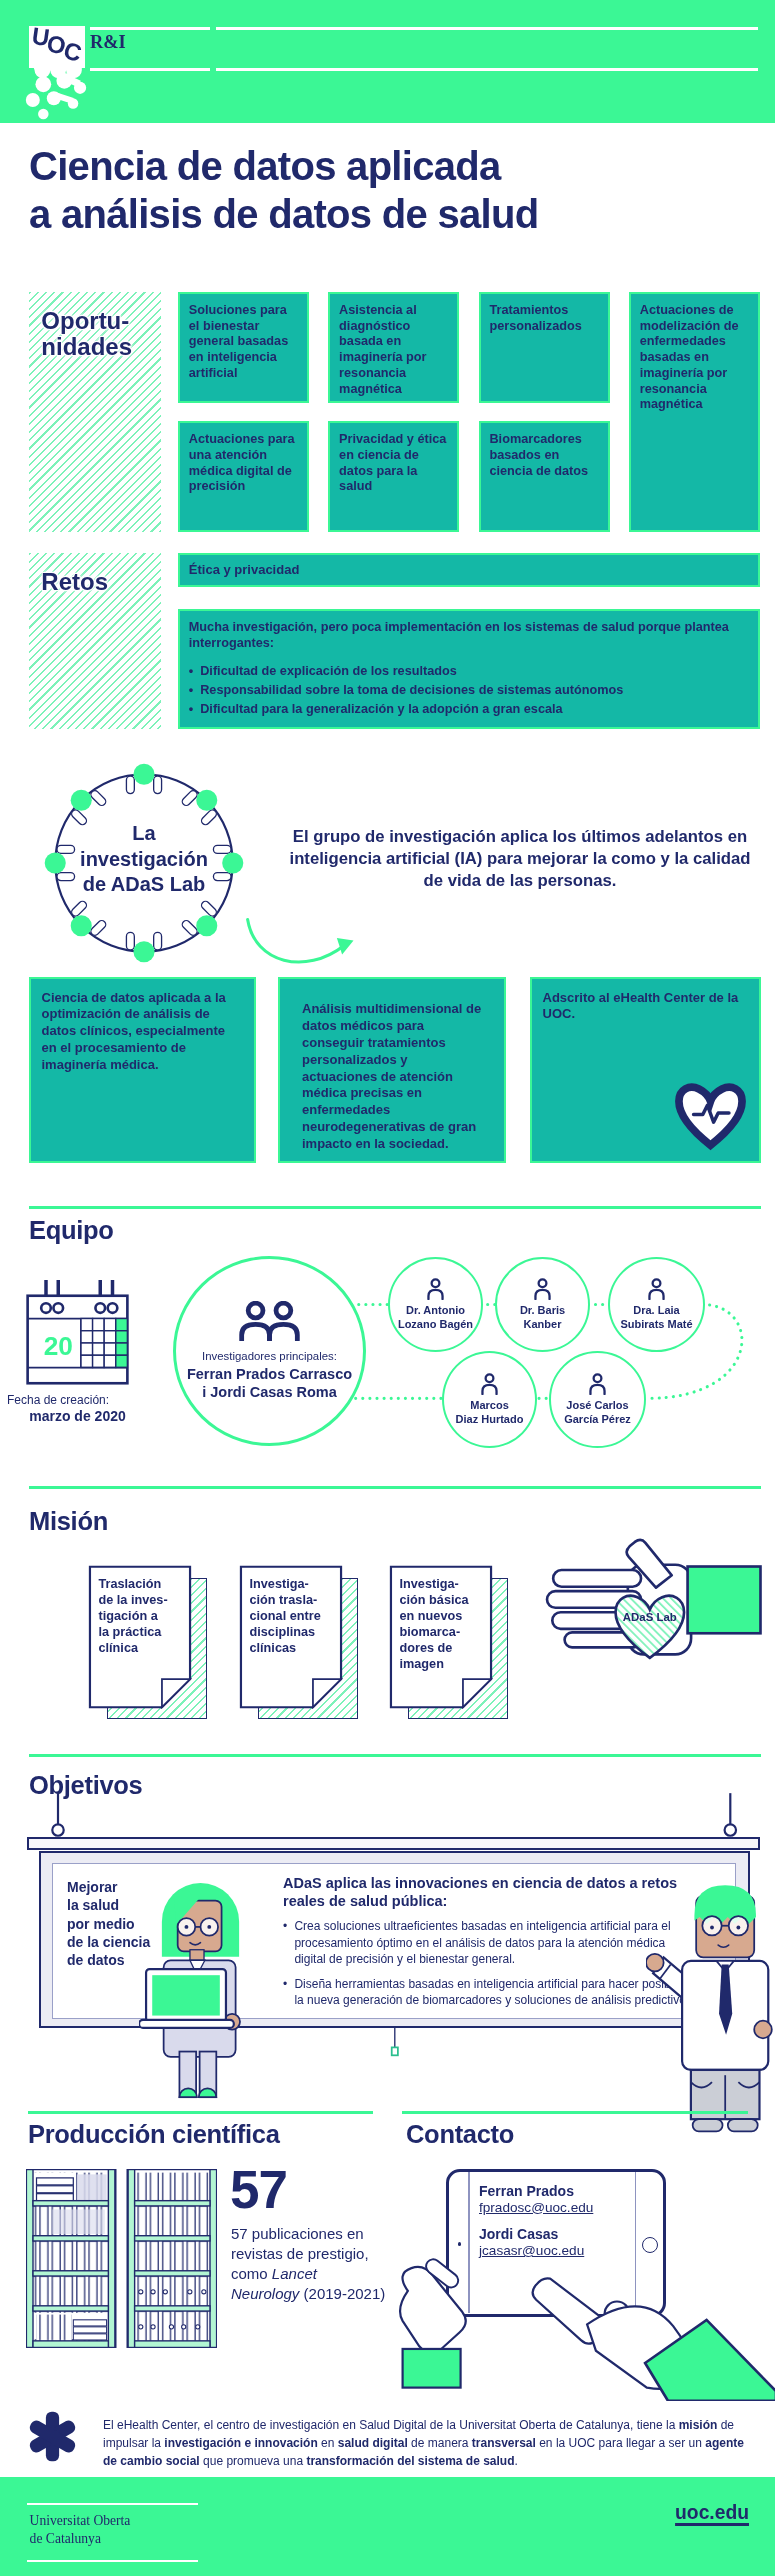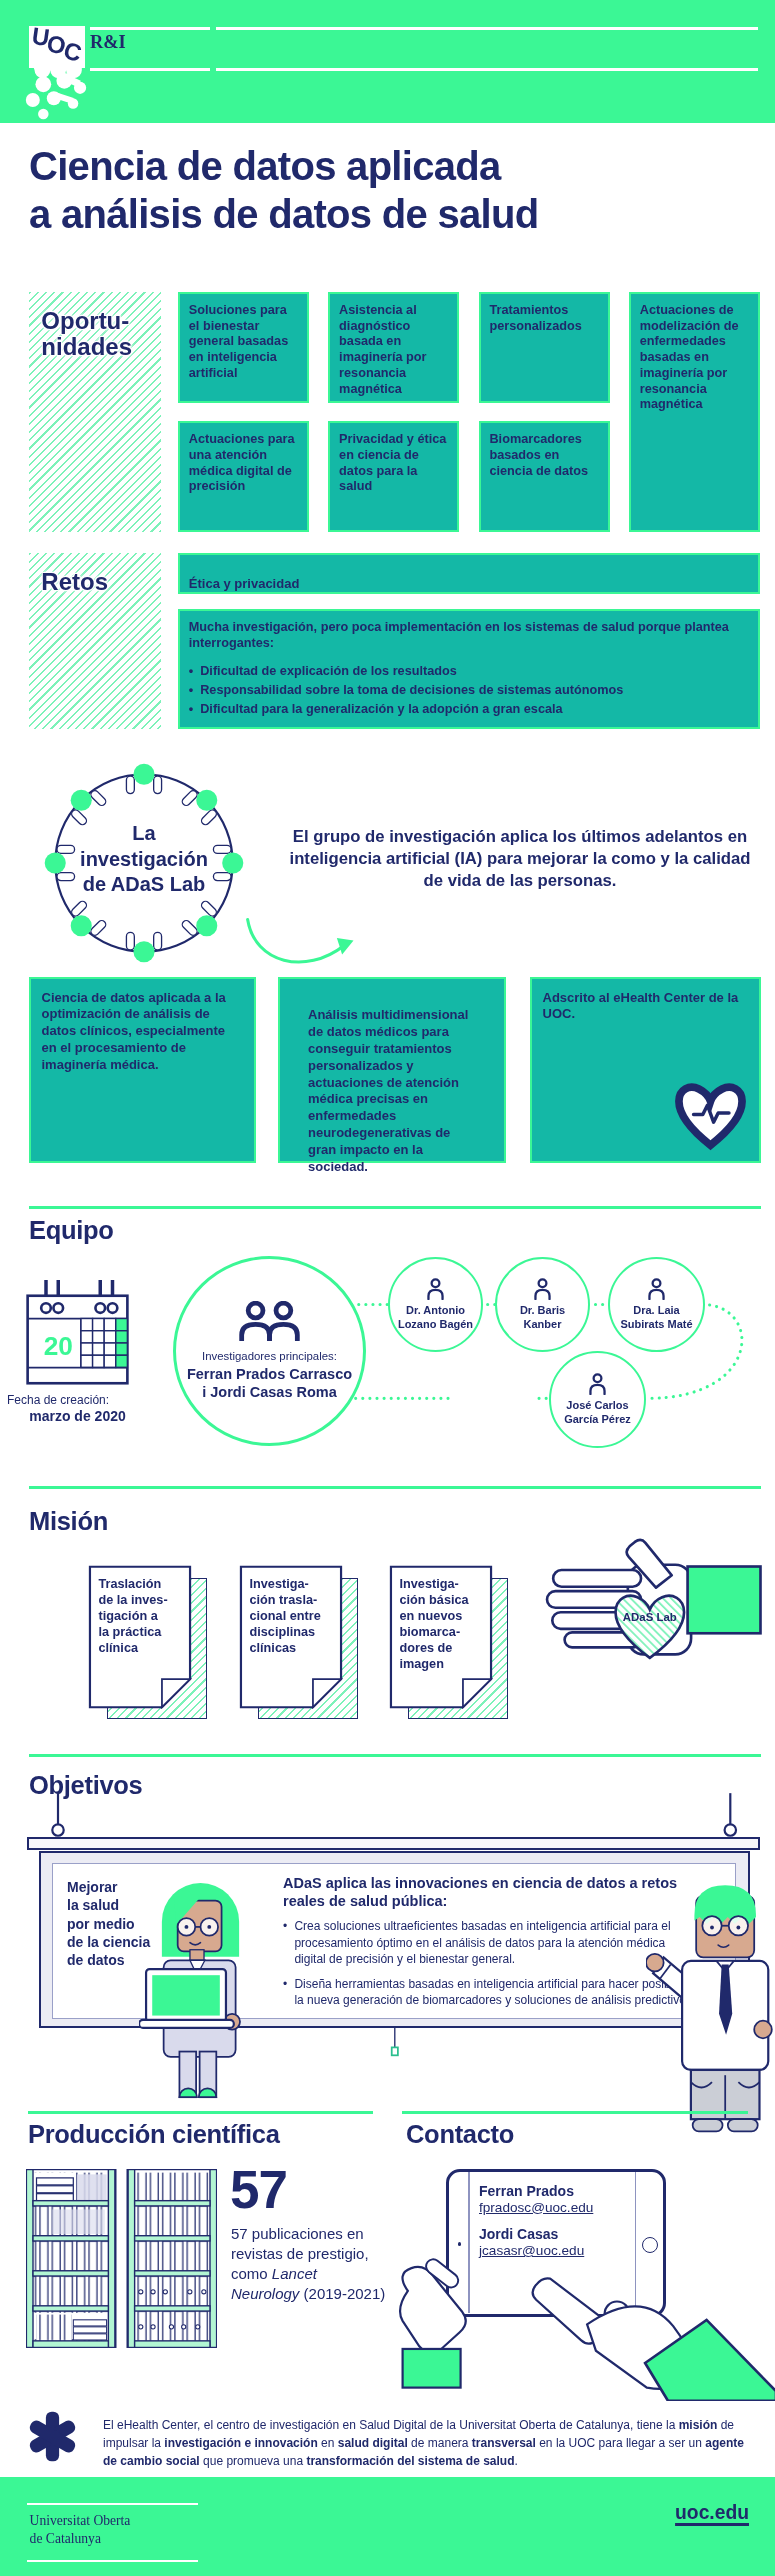--- a/index.html
+++ b/index.html
@@ -76,21 +76,21 @@
     <div class="gbox">Tratamientos personalizados</div>
     <div class="gbox" style="grid-column:4;grid-row:1/3">Actuaciones de modelización de enfermedades basadas en imaginería por resonancia magnética</div>
     <div class="gbox">Actuaciones para una atención médica digital de precisión</div>
     <div class="gbox">Privacidad y ética en ciencia de datos para la salud</div>
     <div class="gbox">Biomarcadores basados en ciencia de datos</div>
   </div>
 
   <div class="abs hatch" style="left:29px;top:553px;width:132px;height:176px">
     <div class="sideLabel halo">Retos</div>
   </div>
-  <div class="abs gbox" style="left:178px;top:553px;width:582px;height:41px;padding-top:21px;font-size:13px">Ética y privacidad</div>
+  <div class="abs gbox" style="left:178px;top:553px;width:582px;height:34px;padding-top:7px;font-size:13px">Ética y privacidad</div>
   <div class="abs gbox" style="left:178px;top:609px;width:582px;height:120px;font-size:12.7px">
     <div style="width:545px">Mucha investigación, pero poca implementación en los sistemas de salud porque plantea interrogantes:</div>
     <ul class="bullets" style="margin-top:12.3px">
       <li>Dificultad de explicación de los resultados</li>
       <li>Responsabilidad sobre la toma de decisiones de sistemas autónomos</li>
       <li>Dificultad para la generalización y la adopción a gran escala</li>
     </ul>
   </div>
 
   <svg class="abs" style="left:28px;top:747px" width="232" height="232" viewBox="-132 -132 264 264">
@@ -141,21 +141,21 @@
   <div class="abs prel" style="left:65px;top:821px;width:158px;text-align:center;font-size:20px;font-weight:bold;line-height:1.28">La
 investigación
 de ADaS Lab</div>
   <div class="abs prel" style="left:285px;top:826px;width:470px;text-align:center;font-size:16.7px;font-weight:bold;line-height:1.32">El grupo de investigación aplica los últimos adelantos en inteligencia artificial (IA) para mejorar la como y la calidad de vida de las personas.</div>
   <svg class="abs" style="left:237px;top:909px" width="149" height="70" viewBox="0 0 170 80">
     <path d="M12 12 C 20 62, 78 76, 122 42" fill="none" stroke="var(--green)" stroke-width="3.5" stroke-linecap="round"></path>
     <polygon points="114,33 133,36 120,52" fill="var(--green)"></polygon>
   </svg>
 
   <div class="abs gbox" style="left:29px;top:977px;width:227px;height:186px;font-size:13px;line-height:1.3;padding:10.5px">Ciencia de datos aplicada a la optimización de análisis de datos clínicos, especialmente en el procesamiento de imaginería médica.</div>
-  <div class="abs gbox" style="left:278px;top:977px;width:228px;height:186px;font-size:13px;line-height:1.3;padding:28px">Análisis multidimensional de datos médicos para conseguir tratamientos personalizados y actuaciones de atención médica precisas en enfermedades neurodegenerativas de gran impacto en la sociedad.</div>
+  <div class="abs gbox" style="left:278px;top:977px;width:228px;height:186px;font-size:13px;line-height:1.3;padding:22px">Análisis multidimensional de datos médicos para conseguir tratamientos personalizados y actuaciones de atención médica precisas en enfermedades neurodegenerativas de gran impacto en la sociedad.</div>
   <div class="abs gbox" style="left:530px;top:977px;width:231px;height:186px;font-size:13px;line-height:1.3;padding:10.5px">
     <div>Adscrito al eHealth Center de la UOC.</div>
     <svg class="abs" style="right:10.5px;bottom:8.8px" width="77" height="72" viewBox="0 0 100 92">
       <path d="M50 84 C22 62 9 44 9 27 C9 11 23 5 35 11 C43 15 48 21 50 27 C52 21 57 15 65 11 C77 5 91 11 91 27 C91 44 78 62 50 84 Z" fill="#fff" stroke="var(--navy)" stroke-width="10"></path>
       <polyline points="28,44 40,44 46,32 54,54 60,42 74,42" fill="none" stroke="var(--navy)" stroke-width="4.5" stroke-linecap="round" stroke-linejoin="round"></polyline>
     </svg>
   </div>
 
   <div class="abs divider" style="left:29px;top:1206px;width:732px"></div>
 
@@ -244,20 +244,30 @@
   </div>
   <div class="abs circle" style="left:608px;top:1257px;width:97px;height:95px">
     <svg width="23" height="22" viewBox="0 0 26 25">
         <g fill="none" stroke="var(--navy)" stroke-width="2.6" stroke-linecap="round">
           <circle cx="13" cy="6" r="4.4"></circle>
           <path d="M5 24 v-3.5 q0 -7 8 -7 q8 0 8 7 V24"></path>
         </g>
       </svg>
     <div class="memberName prel">Dra. Laia
 Subirats Maté</div>
+  </div>
+  <div class="abs circle" style="left:442px;top:1351px;width:95px;height:97px">
+    <svg width="23" height="22" viewBox="0 0 26 25">
+        <g fill="none" stroke="var(--navy)" stroke-width="2.6" stroke-linecap="round">
+          <circle cx="13" cy="6" r="4.4"></circle>
+          <path d="M5 24 v-3.5 q0 -7 8 -7 q8 0 8 7 V24"></path>
+        </g>
+      </svg>
+    <div class="memberName prel">Marcos
+Diaz Hurtado</div>
   </div>
   <div class="abs circle" style="left:549px;top:1351px;width:97px;height:97px">
     <svg width="23" height="22" viewBox="0 0 26 25">
         <g fill="none" stroke="var(--navy)" stroke-width="2.6" stroke-linecap="round">
           <circle cx="13" cy="6" r="4.4"></circle>
           <path d="M5 24 v-3.5 q0 -7 8 -7 q8 0 8 7 V24"></path>
         </g>
       </svg>
     <div class="memberName prel">José Carlos
 García Pérez</div>

